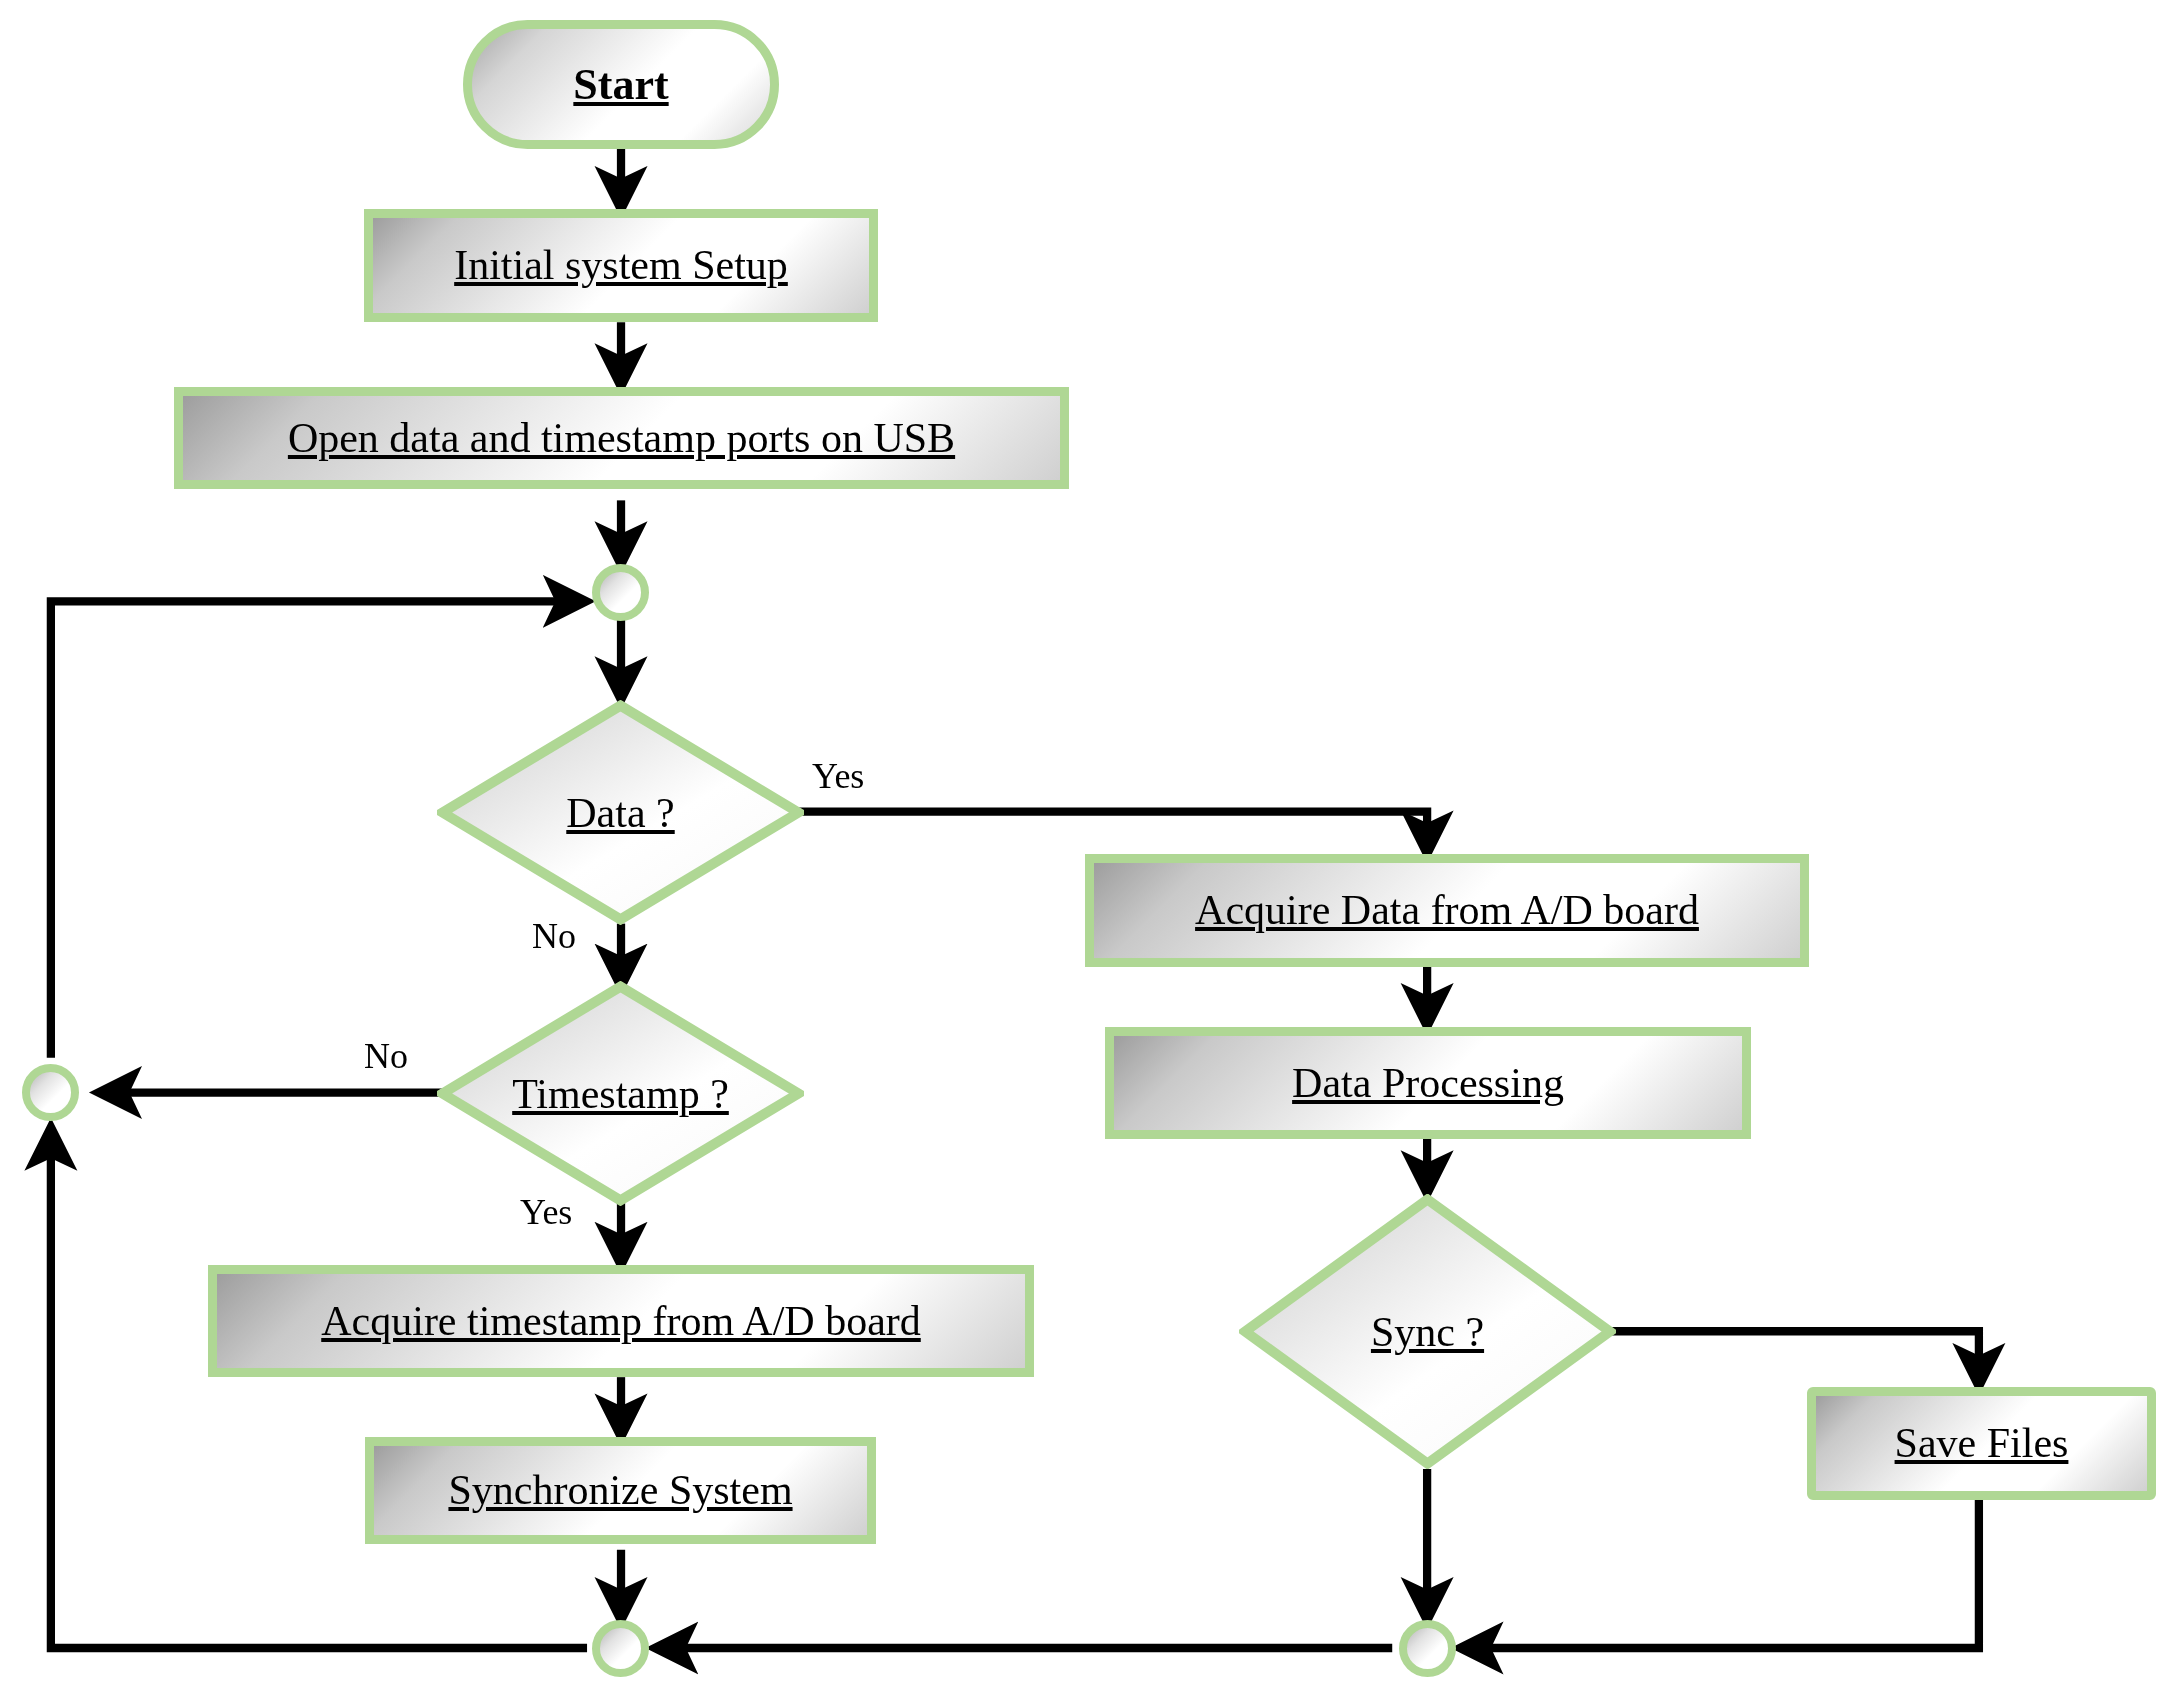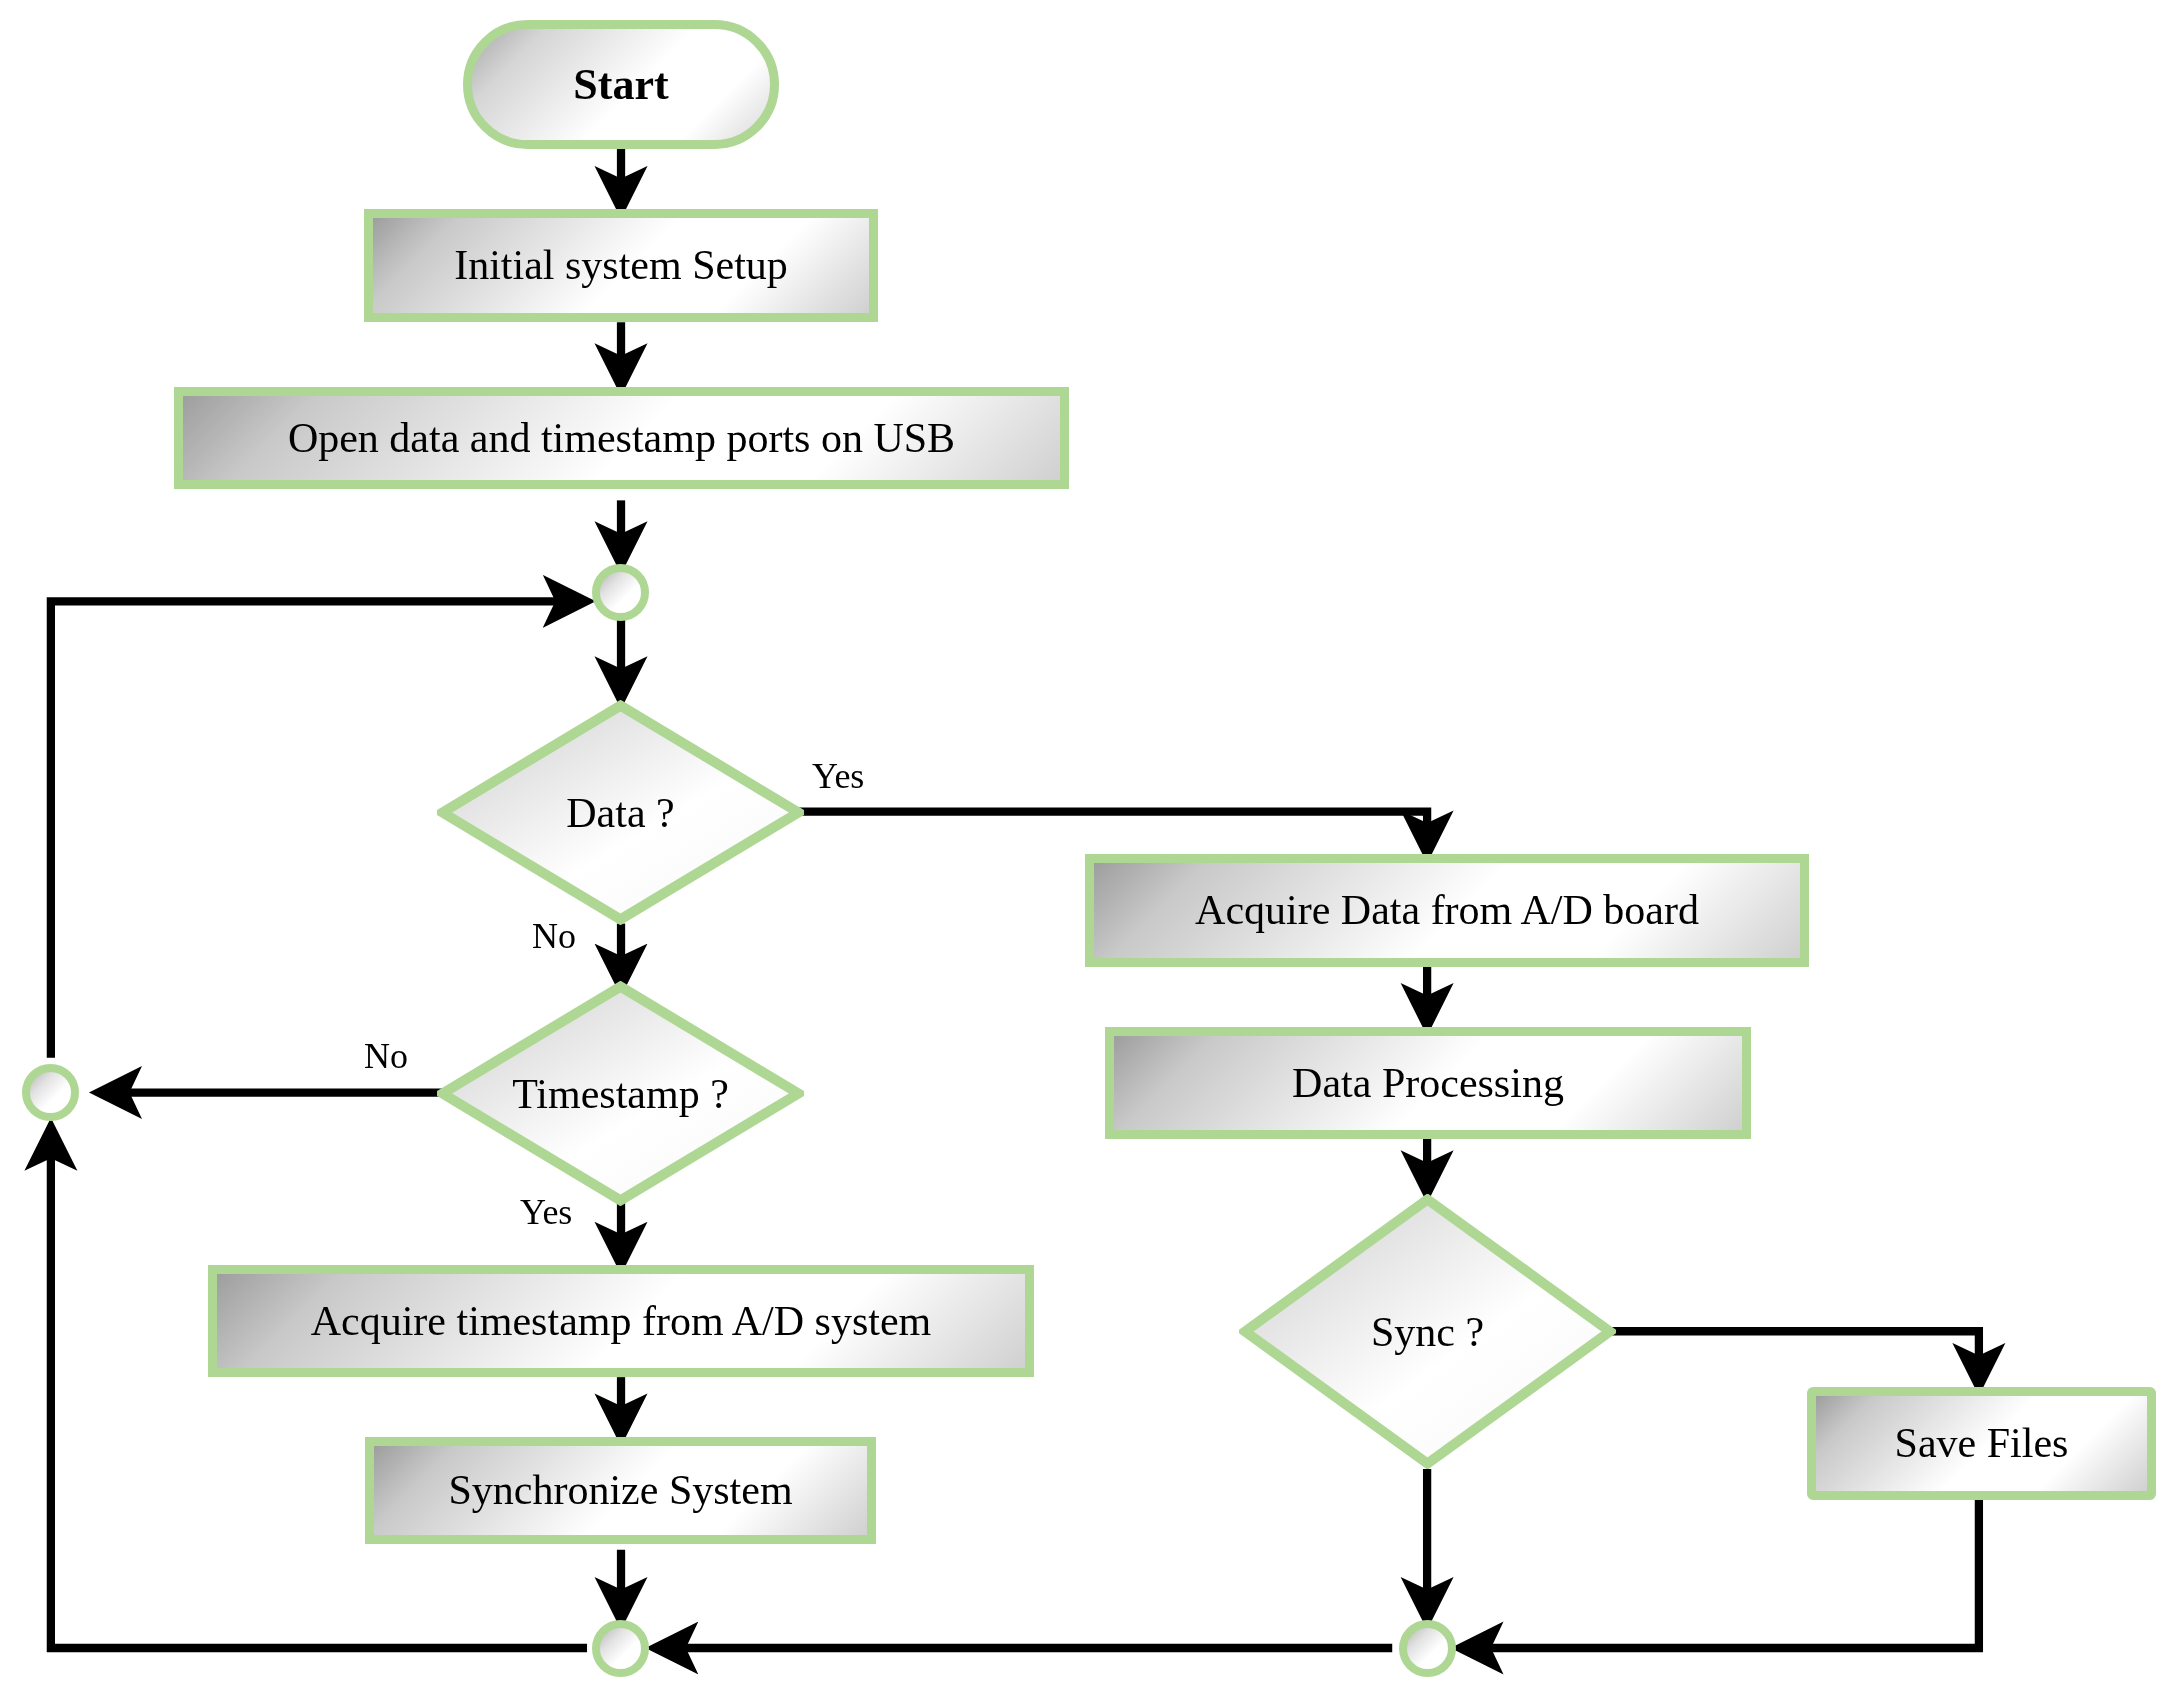--- a/index.html
+++ b/index.html
@@ -25,20 +25,21 @@
     height: 1704px;
     pointer-events: none;
   }
   .node {
     position: absolute;
     box-sizing: border-box;
     display: flex;
     align-items: center;
     justify-content: center;
     color: #000000;
+    text-decoration: underline;
   }
   
   .proc {
     border: 9.2px solid #AFD794;
     background: linear-gradient(135deg, #9e9e9e 0%, #c9c9c9 14%, #ffffff 52%, #ffffff 74%, #d0d0d0 100%);
     font-size: 42px;
     line-height: 1.05;
     white-space: nowrap;
     padding: 16px 13px;
   }
@@ -174,21 +175,21 @@
           <stop offset="80%" stop-color="#fbfbfb"></stop>
           <stop offset="100%" stop-color="#dcdcdc"></stop>
         </linearGradient>
       </defs>
       <polygon points="200,6 394,122.5 200,239 6,122.5" fill="url(#gdec2)" stroke="#AFD794" stroke-width="11"></polygon>
     </svg>
     <span class="dec-label">Timestamp ?</span>
   </div>
 
   <div class="node proc" style="left:208px; top:1265px; width:826px; height:112px;">
-    <span>Acquire timestamp from A/D system</span>
+    <span>Acquire timestamp from A/D board</span>
   </div>
 
   <div class="node proc" style="left:365px; top:1437px; width:511px; height:107px;">
     <span>Synchronize System</span>
   </div>
 
   <div class="node proc" style="left:1085px; top:854px; width:724px; height:113px;">
     <span>Acquire Data from A/D board</span>
   </div>
 

